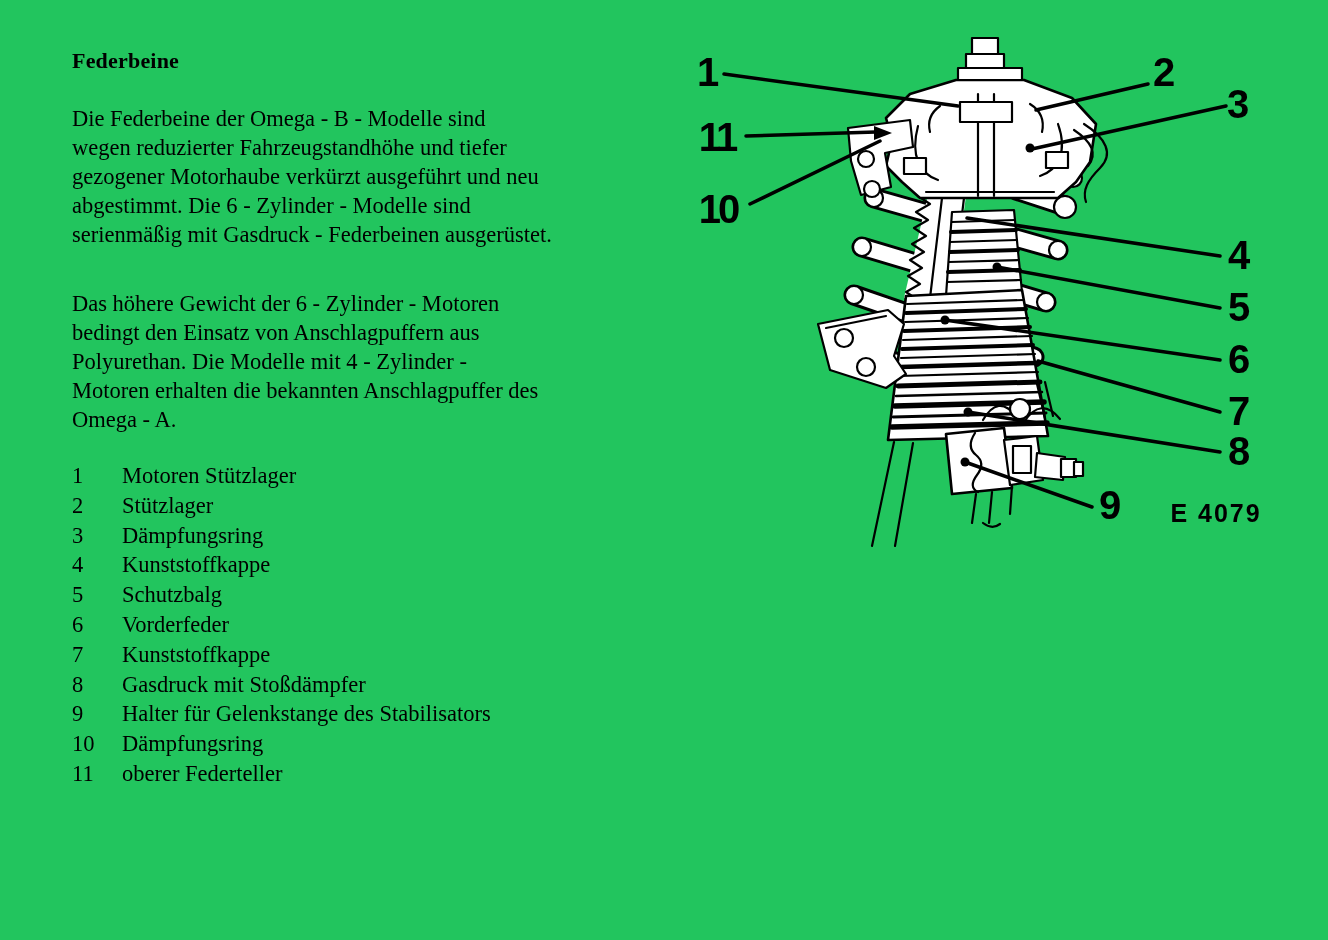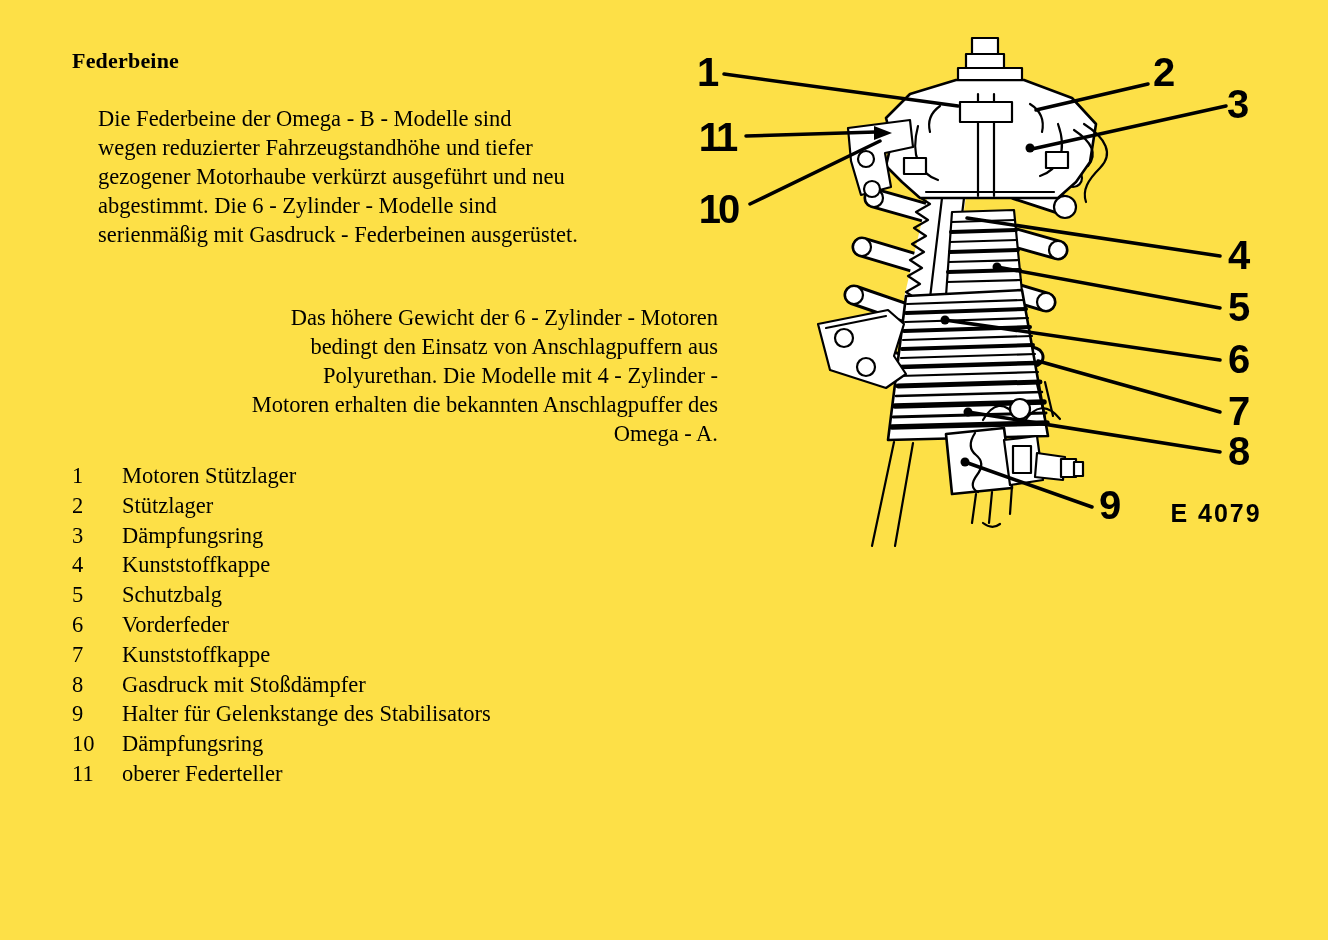--- a/index.html
+++ b/index.html
@@ -1,35 +1,34 @@
 <!DOCTYPE html>
 <html><head>
 <meta charset="utf-8">
 <style>
   html,body{margin:0;padding:0;background:#ffffff;}
   .page{
     position:relative;
     width:1328px;height:940px;
-    background:#fde047;
+    background:#22c55e;
     font-family:"Liberation Serif", serif;
     color:#000000;
     overflow:hidden;
   }
   .doc-title{
     position:absolute;left:72px;top:48px;
     font-size:22px;font-weight:bold;letter-spacing:.2px;
   }
   .para{
     position:absolute;left:72px;width:620px;
     font-size:22.5px;line-height:29px;
     white-space:pre-line;
-    margin-left:26px;
   }
   #para1{top:104px;}
-  #para2{top:303px;text-align:right;}
+  #para2{top:289px;}
   #para3{top:816px;}
   .legend{
     position:absolute;left:72px;top:461px;width:620px;
   }
   .legend-row{
     display:flex;line-height:29.8px;font-size:22.5px;
   }
   .legend-num{width:50px;flex:0 0 50px;}
   .figure{
     position:absolute;left:680px;top:10px;width:640px;height:540px;

